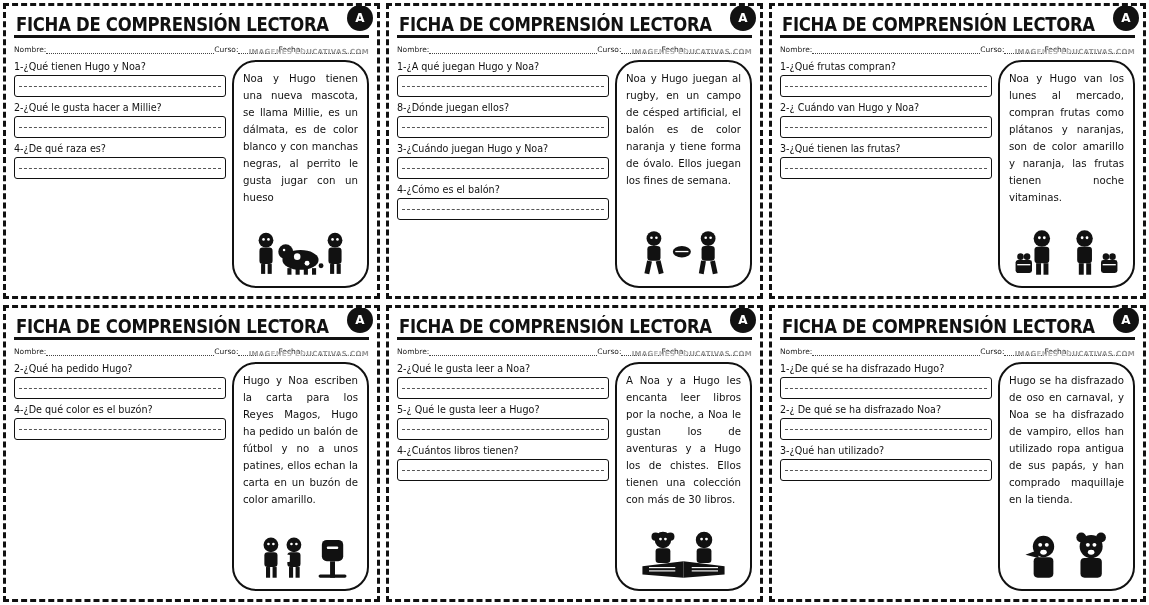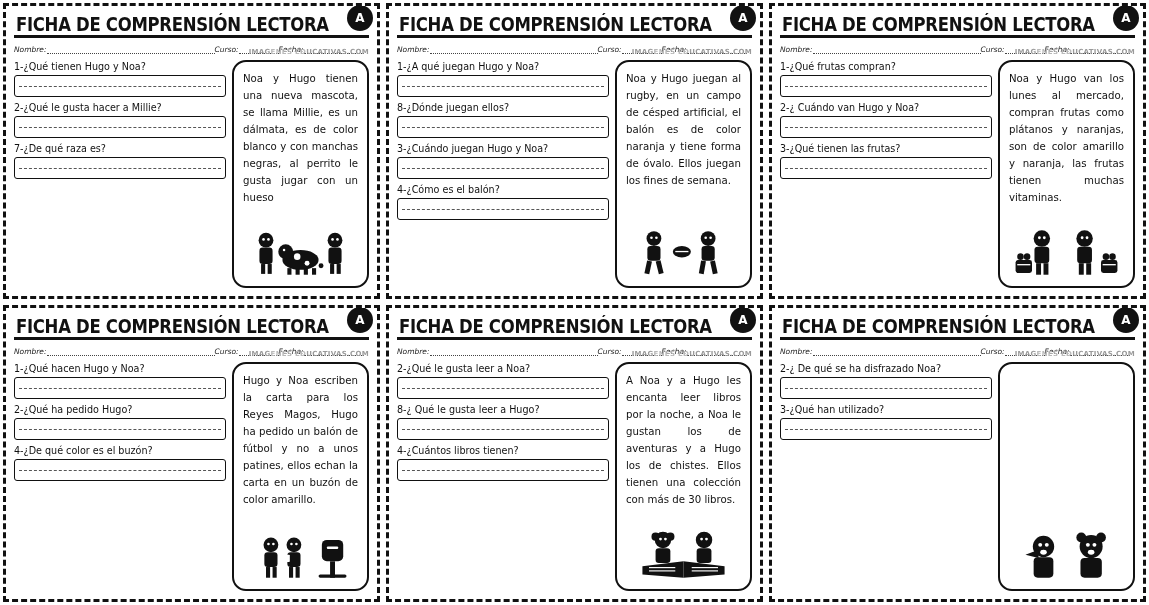--- a/index.html
+++ b/index.html
@@ -64,21 +64,21 @@
   }
   .meta-row {
     display: flex;
     align-items: flex-end;
     font-size: 7.5px;
     color: #222;
     height: 13px;
     margin-bottom: 2px;
   }
   .meta-field { display: flex; align-items: flex-end; white-space: nowrap; }
-  .meta-label { font-size: 7.5px; font-style: italic; }
+  .meta-label { font-size: 7.5px; }
   .meta-line {
     border-bottom: 1px dotted #444;
     height: 8px;
   }
   .m-nombre { flex: 0 0 auto; }
   .m-nombre .meta-line { width: 168px; }
   .m-curso .meta-line { width: 40px; }
   .m-fecha .meta-line { width: 60px; }
   .watermark {
     position: absolute;
@@ -123,21 +123,21 @@
   .q-answer::before {
     content: "";
     position: absolute;
     left: 4px; right: 4px;
     top: 10px;
     border-bottom: 1px dashed #555;
   }
   .reading {
     flex: 1 1 auto;
     border: 2px solid #111;
-    border-radius: 14px;
+    border-radius: 24px;
     padding: 8px 9px;
     position: relative;
     display: flex;
     flex-direction: column;
     overflow: hidden;
   }
   .reading-text {
     font-size: 10.2px;
     line-height: 17px;
     color: #111;
@@ -183,21 +183,21 @@
         <div class="questions">
           <div class="q-block">
             <div class="q-text">1-¿Qué tienen Hugo y Noa?</div>
             <div class="q-answer"></div>
           </div>
           <div class="q-block">
             <div class="q-text">2-¿Qué le gusta hacer a Millie?</div>
             <div class="q-answer"></div>
           </div>
           <div class="q-block">
-            <div class="q-text">7-¿De qué raza es?</div>
+            <div class="q-text">4-¿De qué raza es?</div>
             <div class="q-answer"></div>
           </div>
         </div>
         <div class="reading">
           <div class="reading-text">Noa y Hugo tienen una nueva mascota, se llama Millie, es un dálmata, es de color blanco y con manchas negras, al perrito le gusta jugar con un hueso</div>
           <div class="art">
             <svg viewBox="0 0 140 62" preserveAspectRatio="xMidYMax meet">
               <g fill="#111">
                 <circle cx="28" cy="16" r="9"></circle>
                   <rect x="20" y="25" width="16" height="20" rx="4"></rect>
@@ -334,21 +334,21 @@
           <div class="q-block">
             <div class="q-text">2-¿ Cuándo van Hugo y Noa?</div>
             <div class="q-answer"></div>
           </div>
           <div class="q-block">
             <div class="q-text">3-¿Qué tienen las frutas?</div>
             <div class="q-answer"></div>
           </div>
         </div>
         <div class="reading">
-          <div class="reading-text">Noa y Hugo van los lunes al mercado, compran frutas como plátanos y naranjas, son de color amarillo y naranja, las frutas tienen muchas vitaminas.</div>
+          <div class="reading-text">Noa y Hugo van los lunes al mercado, compran frutas como plátanos y naranjas, son de color amarillo y naranja, las frutas tienen noche vitaminas.</div>
           <div class="art">
             <svg viewBox="0 0 140 62" preserveAspectRatio="xMidYMax meet">
               <g fill="#111">
                 <circle cx="40" cy="14" r="10"></circle>
                   <rect x="31" y="24" width="18" height="20" rx="4"></rect>
                 <rect x="33" y="44" width="6" height="14"></rect>
                   <rect x="42" y="44" width="6" height="14"></rect>
                 <circle cx="92" cy="14" r="10"></circle>
                   <rect x="83" y="24" width="18" height="20" rx="4"></rect>
                 <rect x="85" y="44" width="6" height="14"></rect>
@@ -394,24 +394,20 @@
           <span class="meta-label">Fecha:</span>
           <span class="meta-line"></span>
         </div>
       </div>
       <div class="watermark">
         <span>IMAG</span><span class="wm-mid">ENES ED</span><span>UCATIVAS.COM</span>
       </div>
       <div class="body">
         <div class="questions">
           <div class="q-block">
-            <div class="q-text">1-¿Qué hacen Hugo y Noa?</div>
-            <div class="q-answer"></div>
-          </div>
-          <div class="q-block">
             <div class="q-text">2-¿Qué ha pedido Hugo?</div>
             <div class="q-answer"></div>
           </div>
           <div class="q-block">
             <div class="q-text">4-¿De qué color es el buzón?</div>
             <div class="q-answer"></div>
           </div>
         </div>
         <div class="reading">
           <div class="reading-text">Hugo y Noa escriben la carta para los Reyes Magos, Hugo ha pedido un balón de fútbol y no a unos patines, ellos echan la carta en un buzón de color amarillo.</div>
@@ -468,21 +464,21 @@
       <div class="watermark">
         <span>IMAG</span><span class="wm-mid">ENES ED</span><span>UCATIVAS.COM</span>
       </div>
       <div class="body">
         <div class="questions">
           <div class="q-block">
             <div class="q-text">2-¿Qué le gusta leer a Noa?</div>
             <div class="q-answer"></div>
           </div>
           <div class="q-block">
-            <div class="q-text">8-¿ Qué le gusta leer a Hugo?</div>
+            <div class="q-text">5-¿ Qué le gusta leer a Hugo?</div>
             <div class="q-answer"></div>
           </div>
           <div class="q-block">
             <div class="q-text">4-¿Cuántos libros tienen?</div>
             <div class="q-answer"></div>
           </div>
         </div>
         <div class="reading">
           <div class="reading-text">A Noa y a Hugo les encanta leer libros por la noche, a Noa le gustan los de aventuras y a Hugo los de chistes. Ellos tienen una colección con más de 30 libros.</div>
           <div class="art">
@@ -533,29 +529,34 @@
           <span class="meta-label">Fecha:</span>
           <span class="meta-line"></span>
         </div>
       </div>
       <div class="watermark">
         <span>IMAG</span><span class="wm-mid">ENES ED</span><span>UCATIVAS.COM</span>
       </div>
       <div class="body">
         <div class="questions">
           <div class="q-block">
+            <div class="q-text">1-¿De qué se ha disfrazado Hugo?</div>
+            <div class="q-answer"></div>
+          </div>
+          <div class="q-block">
             <div class="q-text">2-¿ De qué se ha disfrazado Noa?</div>
             <div class="q-answer"></div>
           </div>
           <div class="q-block">
             <div class="q-text">3-¿Qué han utilizado?</div>
             <div class="q-answer"></div>
           </div>
         </div>
         <div class="reading">
+          <div class="reading-text">Hugo se ha disfrazado de oso en carnaval, y Noa se ha disfrazado de vampiro, ellos han utilizado ropa antigua de sus papás, y han comprado maquillaje en la tienda.</div>
           <div class="art">
             <svg viewBox="0 0 140 62" preserveAspectRatio="xMidYMax meet">
               <g fill="#111">
                 <circle cx="42" cy="20" r="13"></circle>
                   <rect x="30" y="33" width="24" height="25" rx="5"></rect>
                 <circle cx="100" cy="20" r="14"></circle>
                   <rect x="87" y="34" width="26" height="24" rx="5"></rect>
                 <circle cx="88" cy="9" r="6"></circle>
                   <circle cx="112" cy="9" r="6"></circle>
                 <path d="M20 30 L36 24 L36 34 Z"></path>

